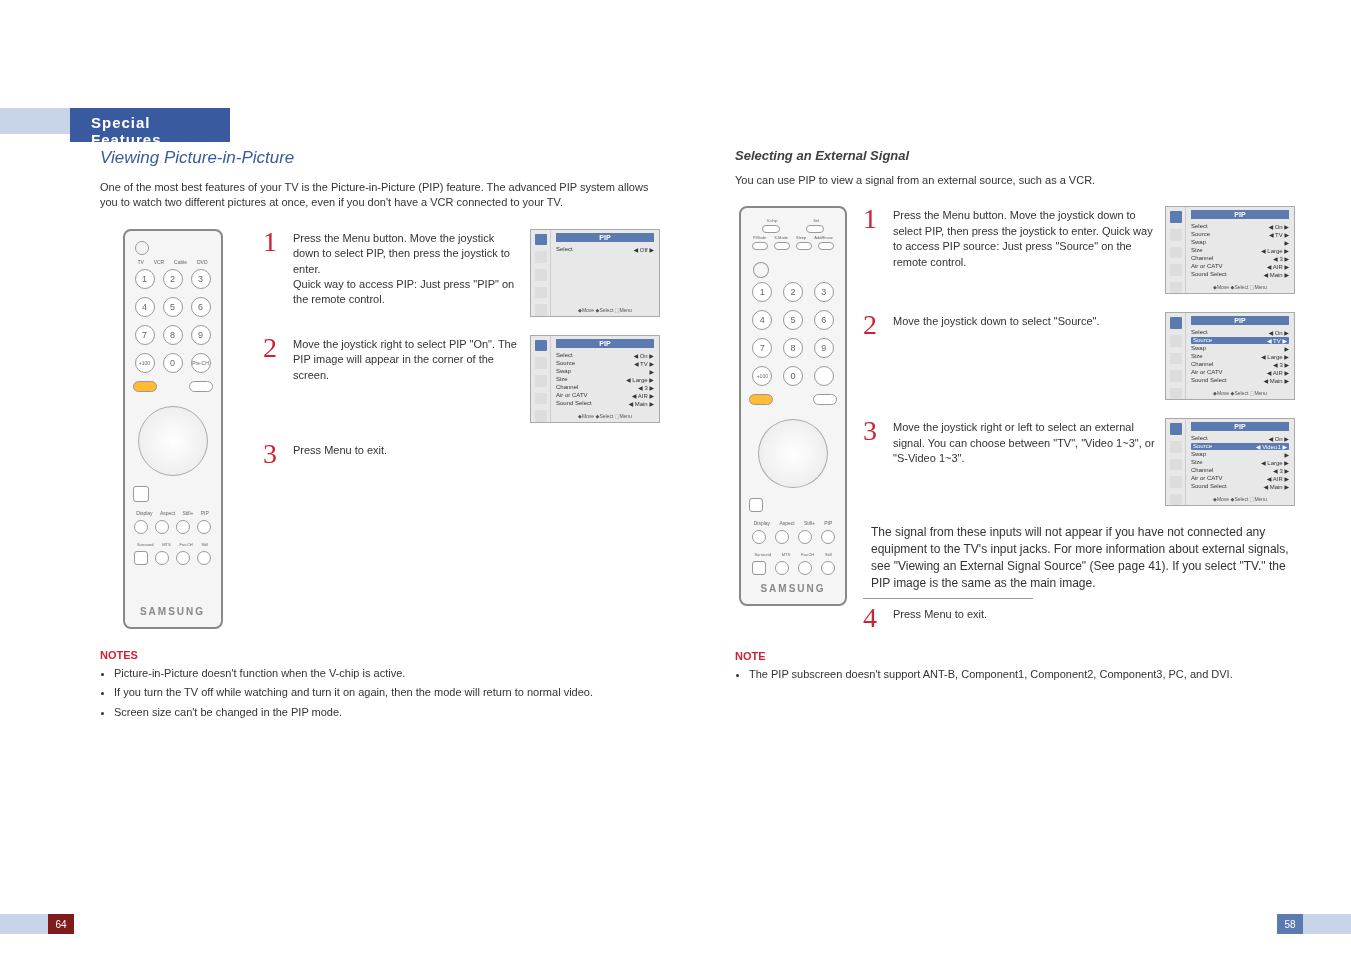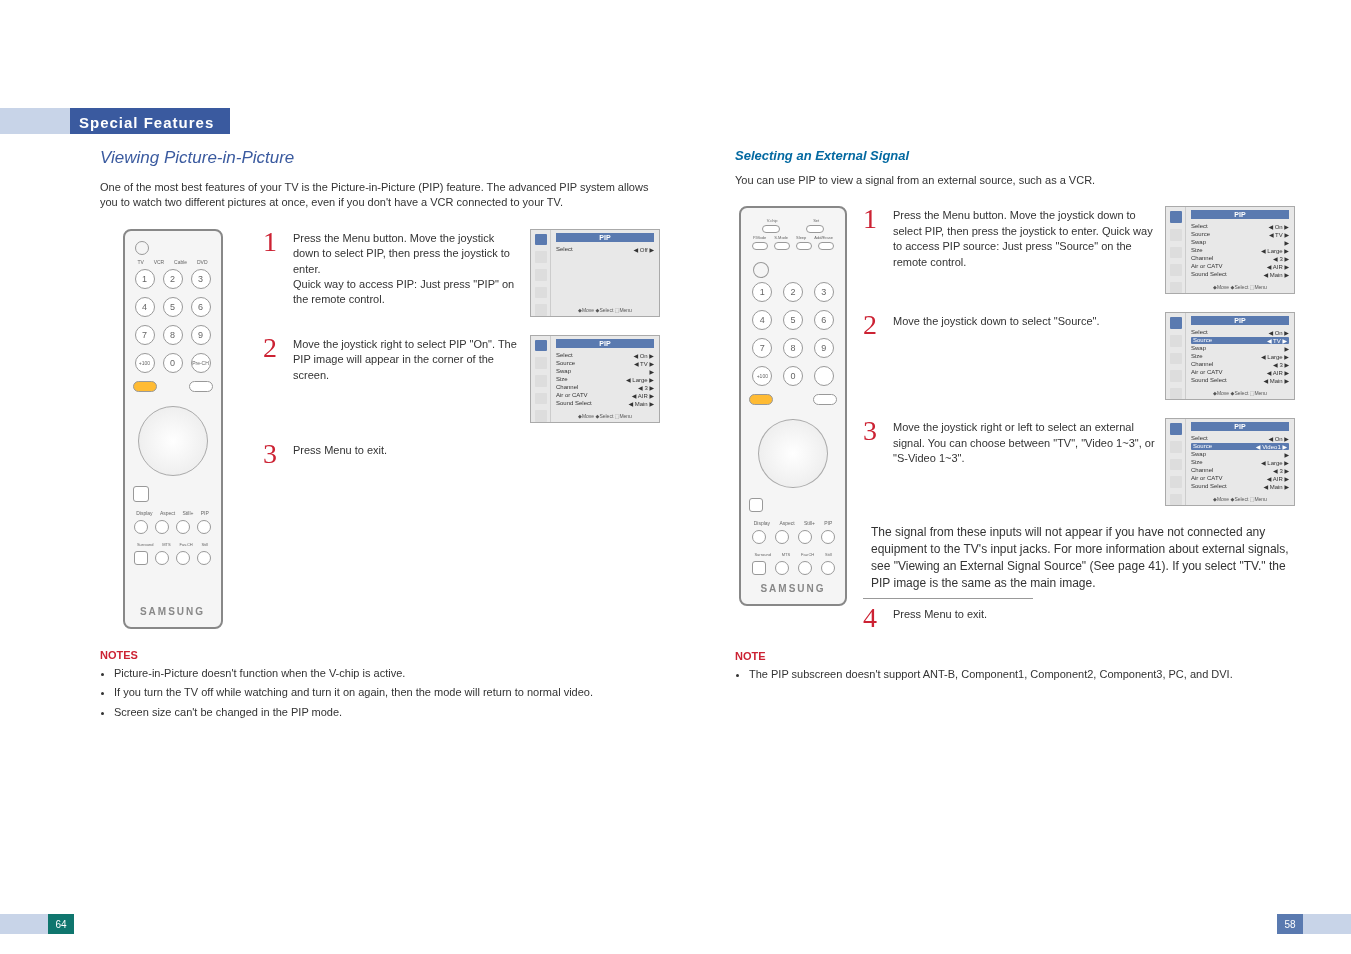--- a/index.html
+++ b/index.html
@@ -17,27 +17,27 @@
       top: 108px;
       width: 70px;
       height: 26px;
       background: #c8d4e8;
     }
     .section-header {
       position: absolute;
       left: 70px;
       top: 108px;
       width: 160px;
-      height: 26px;
+      height: 34px;
       background: #3a5a9f;
       color: #ffffff;
       font-weight: bold;
       font-size: 15px;
       letter-spacing: 1px;
-      padding: 5px 8px;
+      padding: 5px 20px;
       border: 1px solid #3a5a9f;
     }
     .left-page, .right-page {
       position: absolute;
       top: 148px;
     }
     .left-page {
       left: 100px;
       width: 560px;
     }
@@ -100,21 +100,21 @@
     .notes-list {
       font-size: 11px;
       line-height: 1.5;
       padding-left: 14px;
       color: #333;
     }
     .notes-list li {
       margin-bottom: 3px;
     }
     .sub-heading {
-      color: #0369a1;
+      color: #404040;
       font-weight: bold;
       font-size: 12px;
       margin-bottom: 10px;
     }
     .osd-box {
       width: 130px;
       height: 88px;
       background: #e8e8e8;
       border: 1px solid #aaa;
       display: flex;
@@ -200,21 +200,21 @@
       position: absolute;
       bottom: 20px;
       width: 26px;
       height: 20px;
       display: flex;
       align-items: center;
       justify-content: center;
       font-size: 10px;
       color: #fff;
     }
-    .page-num-left { left: 48px; background: #0f766e; }
+    .page-num-left { left: 48px; background: #7f1d1d; }
     .page-num-right { right: 48px; background: #5a7ab0; }
     .page-num-bar { position: absolute; bottom: 20px; height: 20px; background: #c8d4e8; }
     .page-num-bar-left { left: 0; width: 48px; }
     .page-num-bar-right { right: 0; width: 48px; }
     .right-note-gap { margin-top: 8px; font-size: 12px; line-height: 1.4; color: #333; padding-left: 8px; }
     .hr-short { border: none; border-top: 1px solid #999; width: 170px; margin: 6px 0; }
     .right-content-wrap {
       display: flex;
       gap: 12px;
     }

